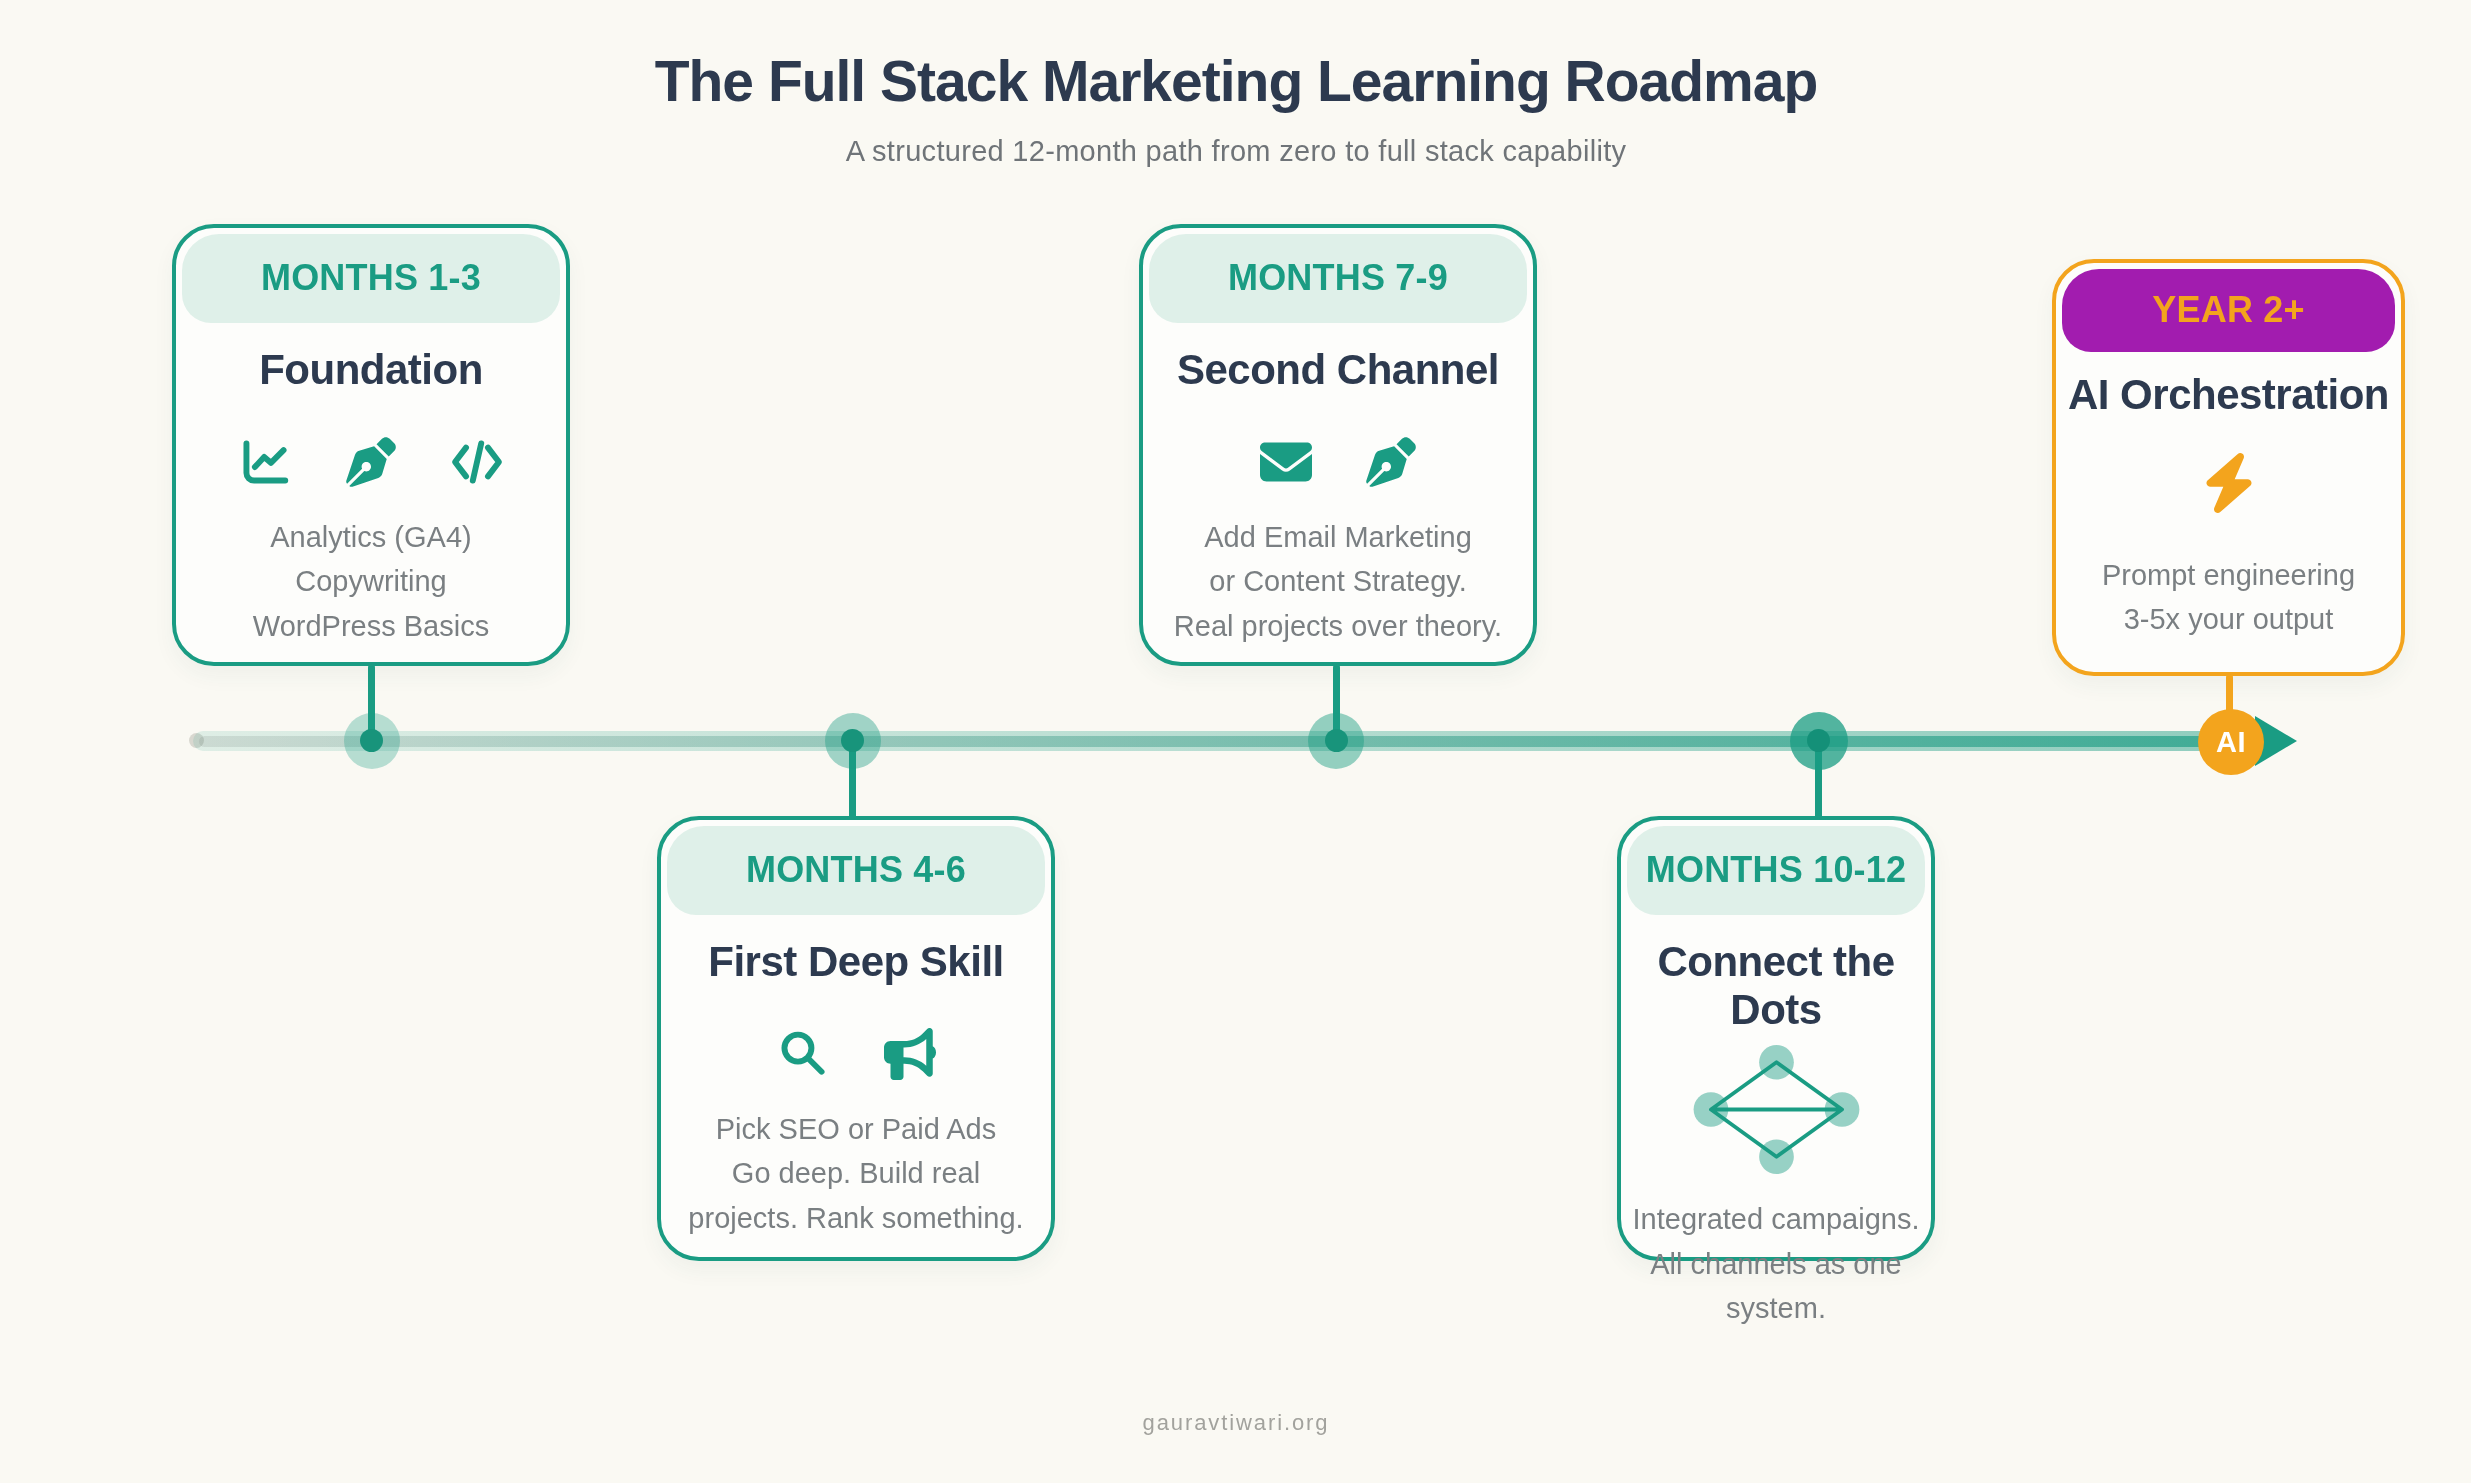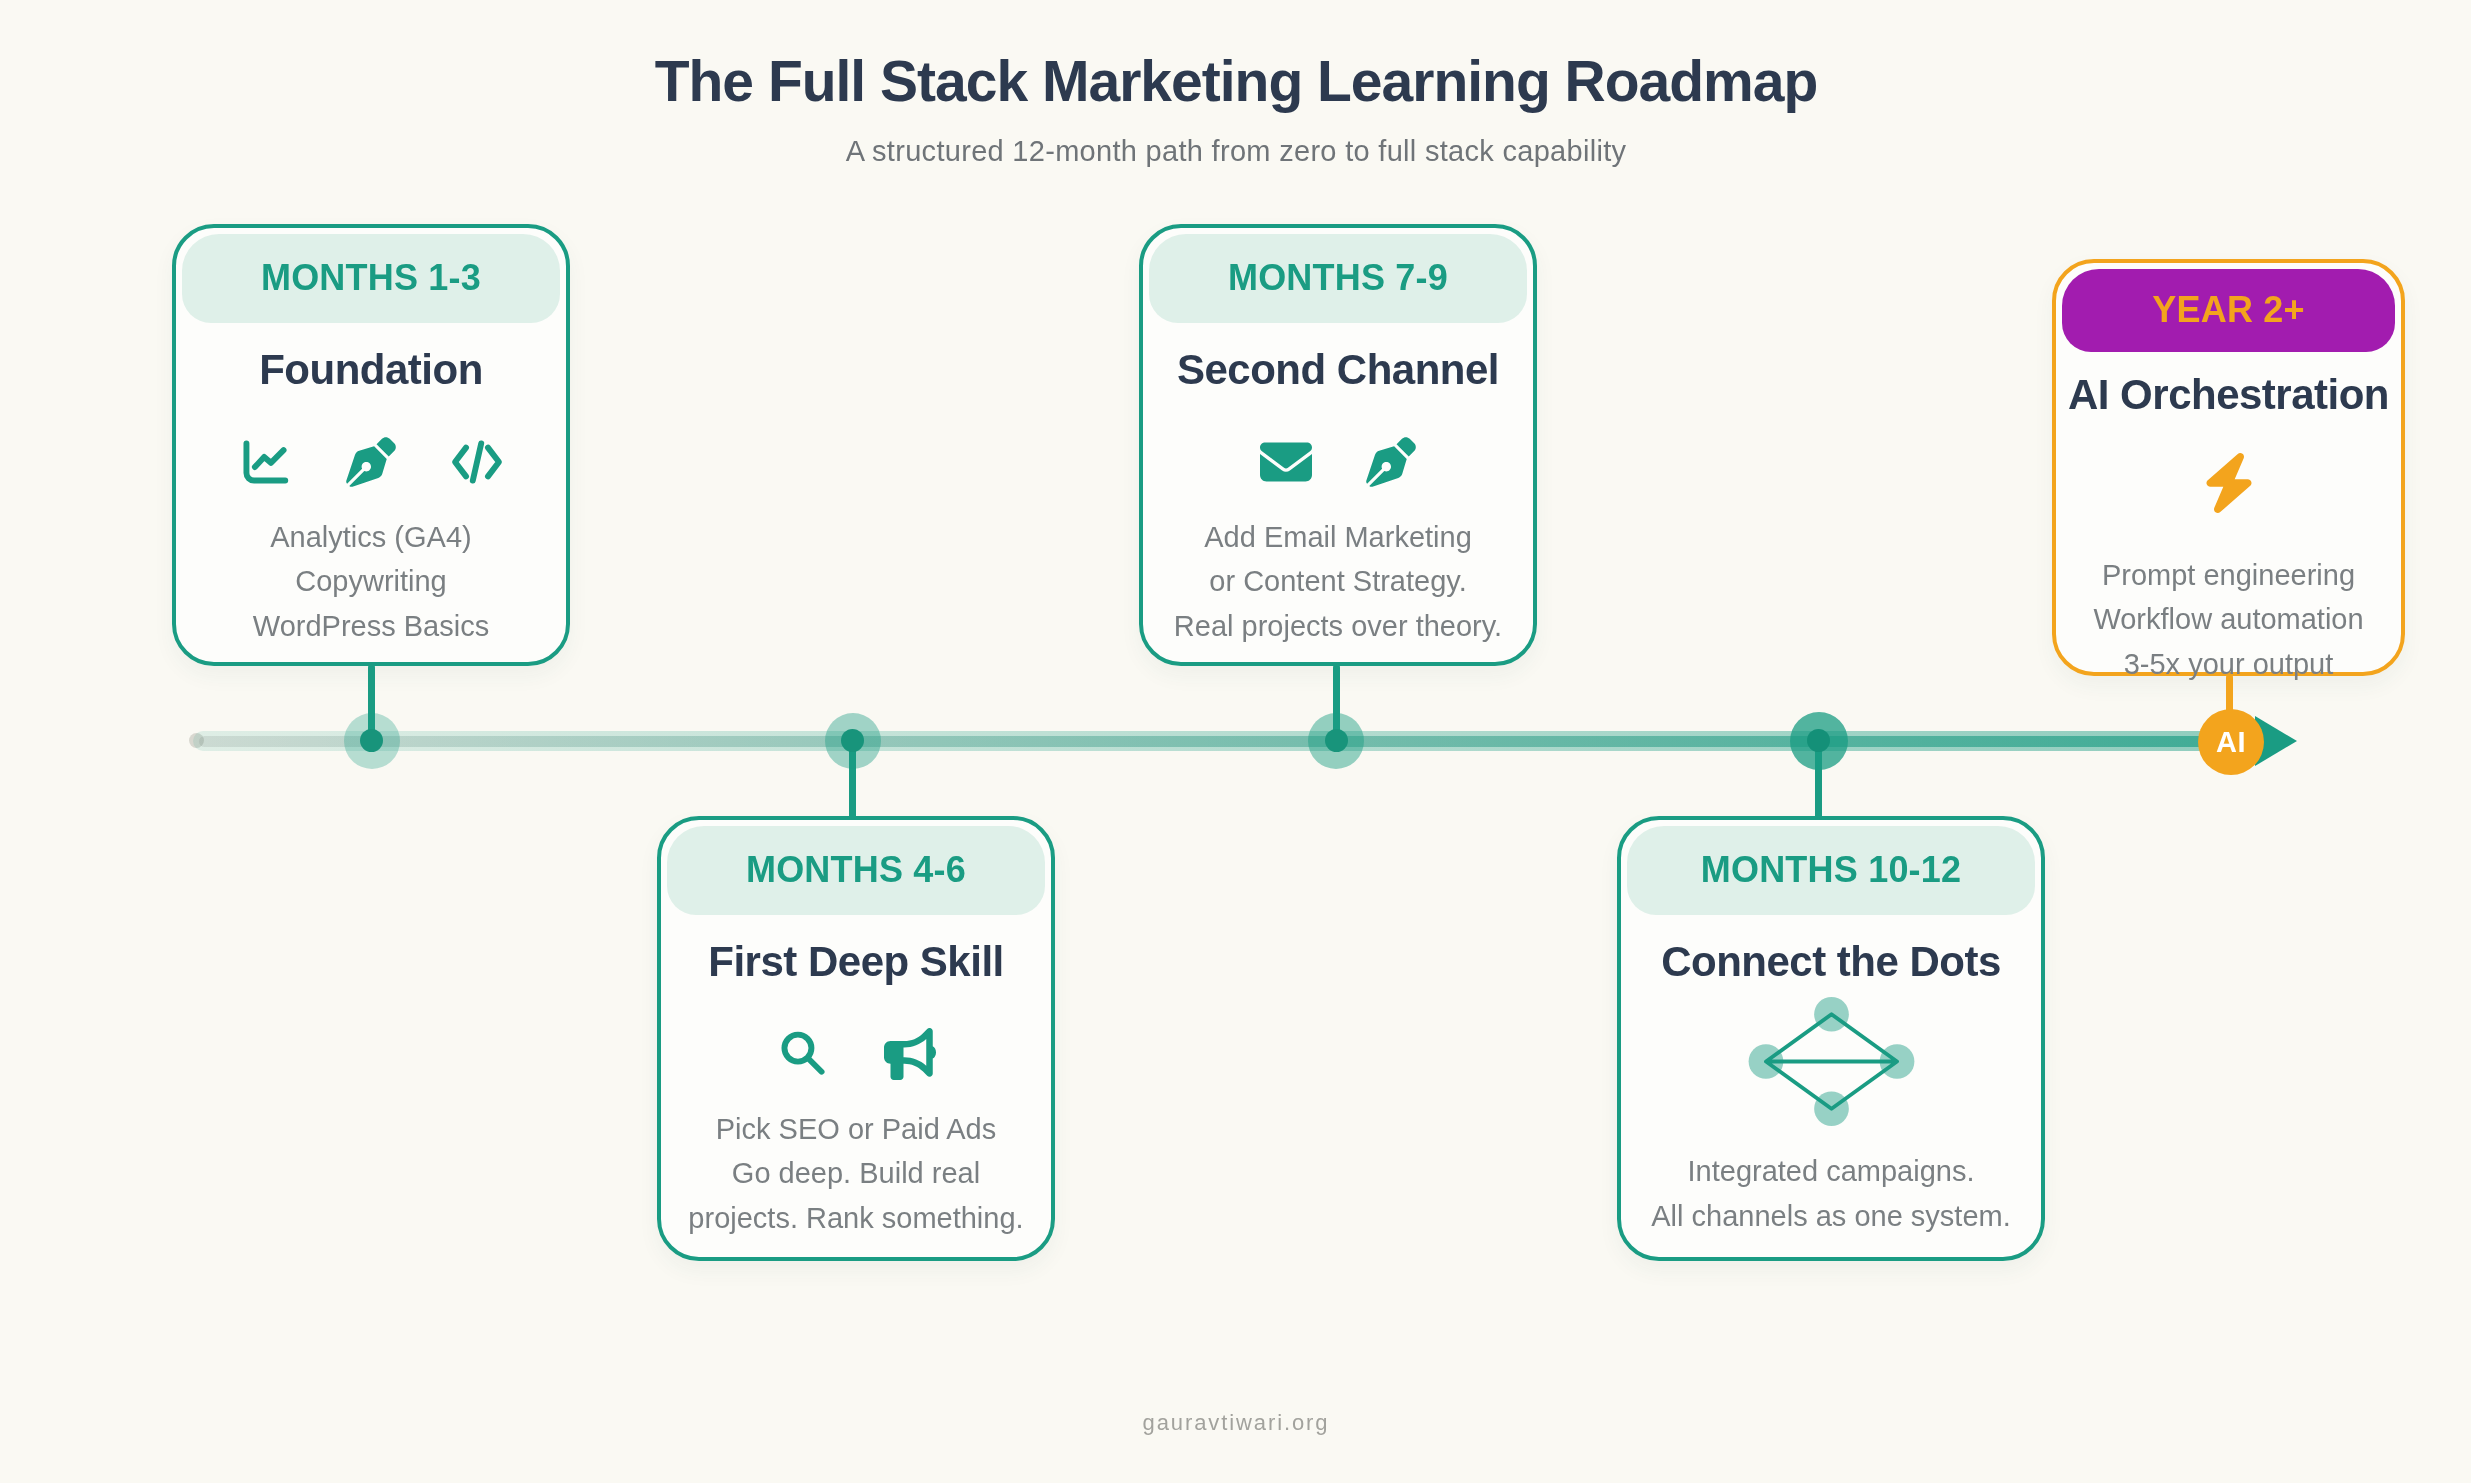--- a/index.html
+++ b/index.html
@@ -135,21 +135,21 @@
       <path d="M368.4 18.3L312.7 74.1 437.9 199.3l55.7-55.7c21.9-21.9 21.9-57.3 0-79.2L447.6 18.3c-21.9-21.9-57.3-21.9-79.2 0zM288 94.6l-9.2 2.8L134.7 140.6c-19.9 6-35.7 21.2-42.3 41L3.8 445.8c-3.8 11.3-1 23.9 7.3 32.4L164.7 324.7c-3-6.3-4.7-13.3-4.7-20.7c0-26.5 21.5-48 48-48s48 21.5 48 48s-21.5 48-48 48c-7.4 0-14.4-1.7-20.7-4.7L33.7 500.9c8.6 8.3 21.1 11.2 32.4 7.3l264.3-88.6c19.7-6.6 35-22.4 41-42.3l43.2-144.1 2.7-9.2L288 94.6z"></path>
     </svg>
   </div>
   <div class="body-text">
     <span>Add Email Marketing</span>
     <span>or Content Strategy.</span>
     <span>Real projects over theory.</span>
   </div>
 </div>
 
-<div class="card c4" style="left:1617px;top:816px;width:428px;height:445px;">
+<div class="card c4" style="left:1617px;top:816px;width:318px;height:445px;">
   <div class="band">
     <div class="period">MONTHS 10-12</div>
   </div>
   <div class="card-title">Connect the Dots</div>
   <div class="icon-row">
     <svg width="199" height="133" viewBox="0 0 206 138">
       <path d="M103 20 L35 69 L103 118 L171 69 Z M35 69 H171" fill="none" stroke="#1A9C83" stroke-width="4" stroke-linejoin="round"></path>
       <circle cx="103" cy="20" r="18" fill="rgba(26,156,131,0.45)"></circle>
       <circle cx="35" cy="69" r="18" fill="rgba(26,156,131,0.45)"></circle>
       <circle cx="171" cy="69" r="18" fill="rgba(26,156,131,0.45)"></circle>
@@ -168,21 +168,20 @@
     <div class="period">YEAR 2+</div>
   </div>
   <div class="card-title">AI Orchestration</div>
   <div class="icon-row">
     <svg width="54" height="60" viewBox="0 0 448 512" fill="#F3A41D">
       <path d="M349.4 44.6c5.9-13.7 1.5-29.7-10.6-38.5s-28.6-8-39.9 1.8l-256 224c-10 8.8-13.6 22.9-8.9 35.3S50.7 288 64 288H175.5L98.6 467.4c-5.9 13.7-1.5 29.7 10.6 38.5s28.6 8 39.9-1.8l256-224c10-8.8 13.6-22.9 8.9-35.3s-16.6-20.7-29.9-20.7H272.5L349.4 44.6z"></path>
     </svg>
   </div>
   <div class="body-text">
     <span>Prompt engineering</span>
-    <span>Workflow automation</span>
     <span>3-5x your output</span>
   </div>
 </div>
 
 <div class="tl-start-cap"></div>
 <div class="tl-bar"></div>
 <div class="tl-core"></div>
 
 <div class="connector" style="left:368px;top:664px;height:77px;"></div>
 <div class="connector" style="left:849px;top:742px;height:77px;"></div>

